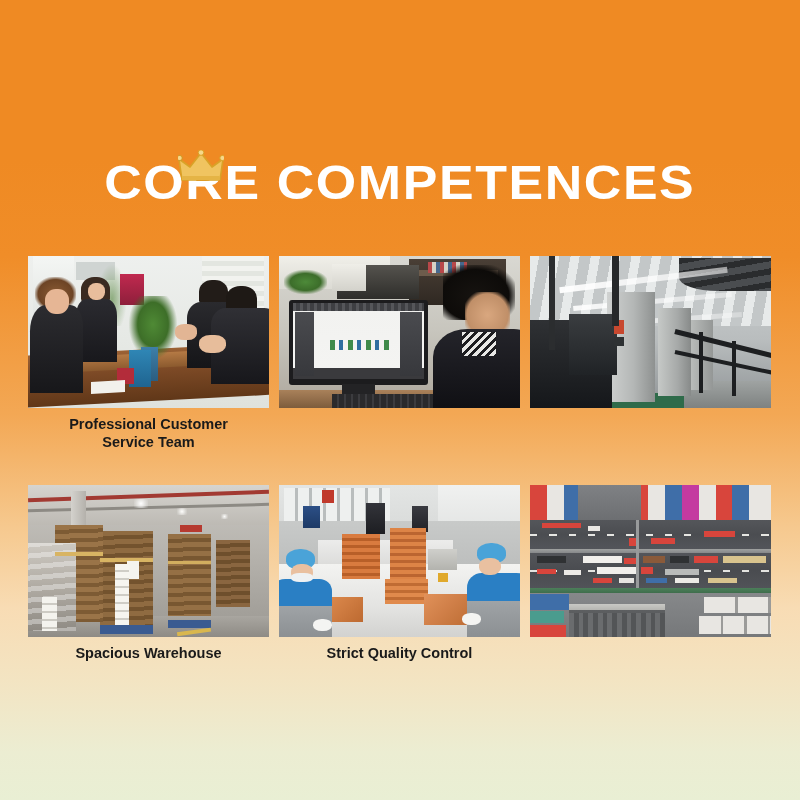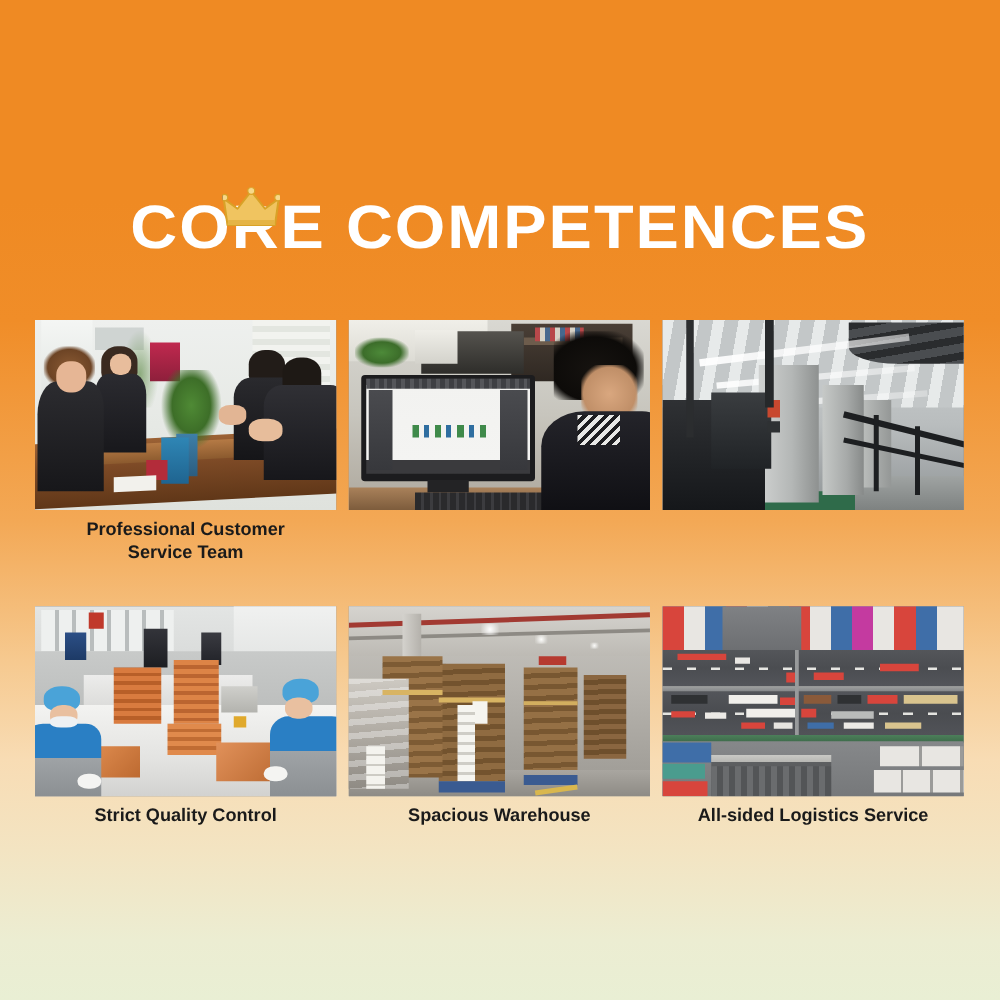--- a/index.html
+++ b/index.html
@@ -482,20 +482,51 @@
       </div>
 
     </div>
 
     <div class="row-gap"></div>
 
     <div class="grid-row">
 
       <div class="cell">
         <div class="photo">
+          <div class="p5-bg"></div>
+            <div class="p5-ceil"></div>
+          <div class="p5-beam1"></div>
+            <div class="p5-beam2"></div>
+          <div class="p5-lamp1"></div>
+            <div class="p5-lamp2"></div>
+            <div class="p5-lamp3"></div>
+          <div class="p5-pillar"></div>
+            <div class="p5-sign"></div>
+          <div class="p5-floor"></div>
+          <div class="p5-stk5"></div>
+            <div class="p5-stk4"></div>
+          <div class="p5-stk3"></div>
+            <div class="p5-stk2"></div>
+          <div class="p5-stk1"></div>
+            <div class="p5-stk1w"></div>
+          <div class="p5-strap1"></div>
+            <div class="p5-strap2"></div>
+            <div class="p5-strap3"></div>
+          <div class="p5-lbl1"></div>
+            <div class="p5-lbl2"></div>
+            <div class="p5-lbl3"></div>
+          <div class="p5-pal1"></div>
+            <div class="p5-pal2"></div>
+            <div class="p5-ylw"></div>
+        </div>
+        <div class="caption">Spacious Warehouse</div>
+      </div>
+
+      <div class="cell">
+        <div class="photo">
           <div class="p4-bg"></div>
             <div class="p4-win"></div>
             <div class="p4-wallR"></div>
           <div class="p4-floor"></div>
             <div class="p4-redB"></div>
           <div class="p4-bgppl1"></div>
             <div class="p4-bgppl2"></div>
             <div class="p4-bgppl3"></div>
           <div class="p4-tableM"></div>
             <div class="p4-tableB"></div>
@@ -510,51 +541,20 @@
             <div class="p4-wLh"></div>
             <div class="p4-wLf"></div>
             <div class="p4-wLm"></div>
           <div class="p4-wRb"></div>
             <div class="p4-wRh"></div>
             <div class="p4-wRf"></div>
           <div class="p4-glov1"></div>
             <div class="p4-glov2"></div>
         </div>
         <div class="caption">Strict Quality Control</div>
-      </div>
-
-      <div class="cell">
-        <div class="photo">
-          <div class="p5-bg"></div>
-            <div class="p5-ceil"></div>
-          <div class="p5-beam1"></div>
-            <div class="p5-beam2"></div>
-          <div class="p5-lamp1"></div>
-            <div class="p5-lamp2"></div>
-            <div class="p5-lamp3"></div>
-          <div class="p5-pillar"></div>
-            <div class="p5-sign"></div>
-          <div class="p5-floor"></div>
-          <div class="p5-stk5"></div>
-            <div class="p5-stk4"></div>
-          <div class="p5-stk3"></div>
-            <div class="p5-stk2"></div>
-          <div class="p5-stk1"></div>
-            <div class="p5-stk1w"></div>
-          <div class="p5-strap1"></div>
-            <div class="p5-strap2"></div>
-            <div class="p5-strap3"></div>
-          <div class="p5-lbl1"></div>
-            <div class="p5-lbl2"></div>
-            <div class="p5-lbl3"></div>
-          <div class="p5-pal1"></div>
-            <div class="p5-pal2"></div>
-            <div class="p5-ylw"></div>
-        </div>
-        <div class="caption">Spacious Warehouse</div>
       </div>
 
       <div class="cell">
         <div class="photo">
           <div class="p6-bg"></div>
           <div class="p6-rowTop"></div>
             <div class="p6-yard"></div>
           <div class="p6-road1"></div>
             <div class="p6-dash1"></div>
           <div class="p6-med"></div>
@@ -587,18 +587,17 @@
             <div class="p6-trk16"></div>
             <div class="p6-trk17"></div>
           <div class="p6-trk18"></div>
             <div class="p6-trk19"></div>
             <div class="p6-trk20"></div>
           <div class="p6-trk21"></div>
             <div class="p6-trk22"></div>
           <div class="p6-ov1"></div>
             <div class="p6-ov2"></div>
         </div>
-        <div class="caption">All-sided Logistics Service</div>
       </div>
 
     </div>
   </div>
 </div>
 
 </body></html>

